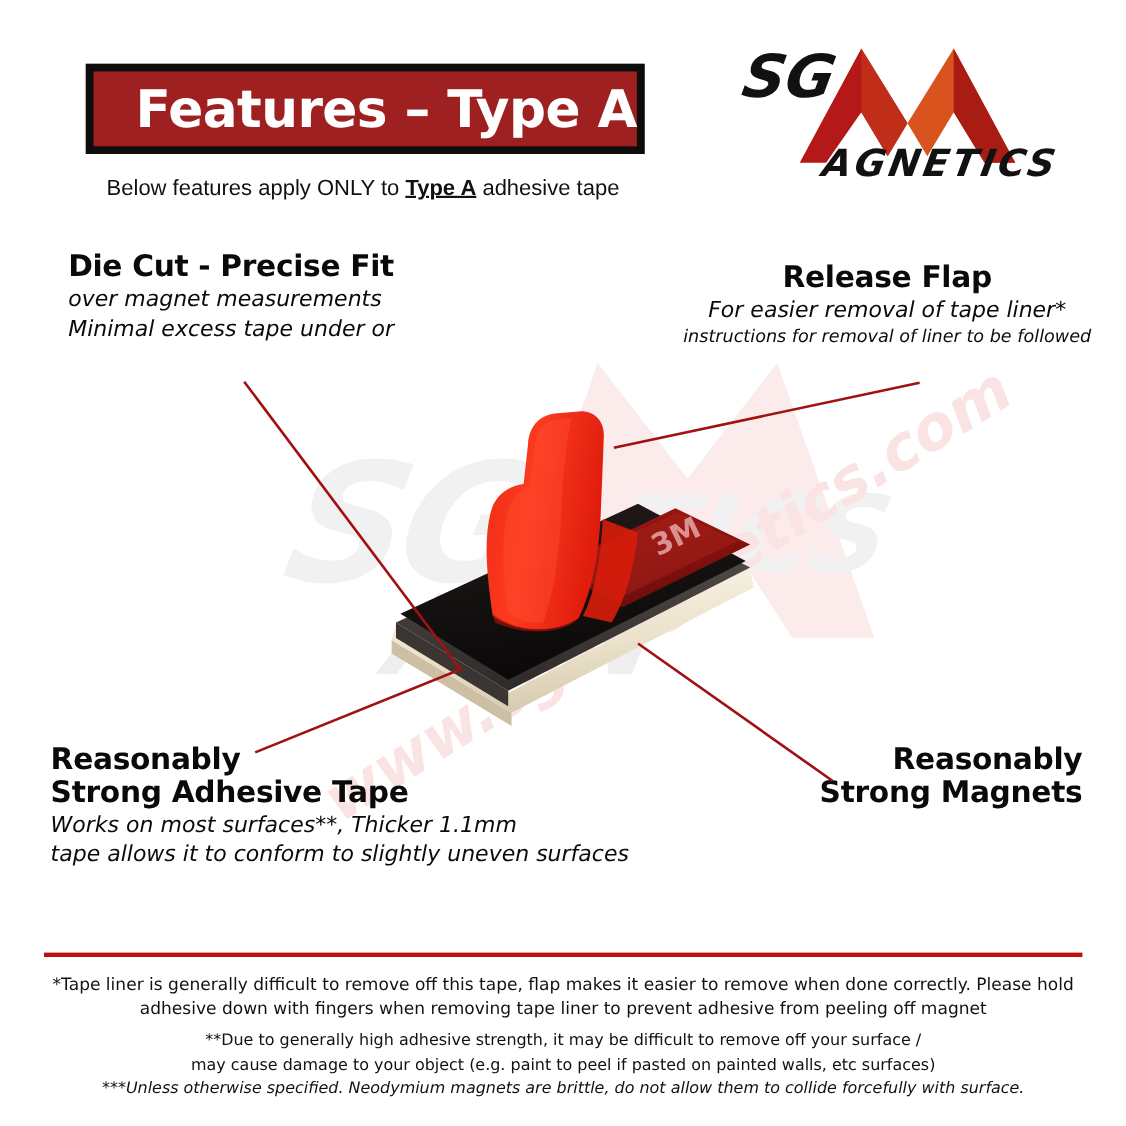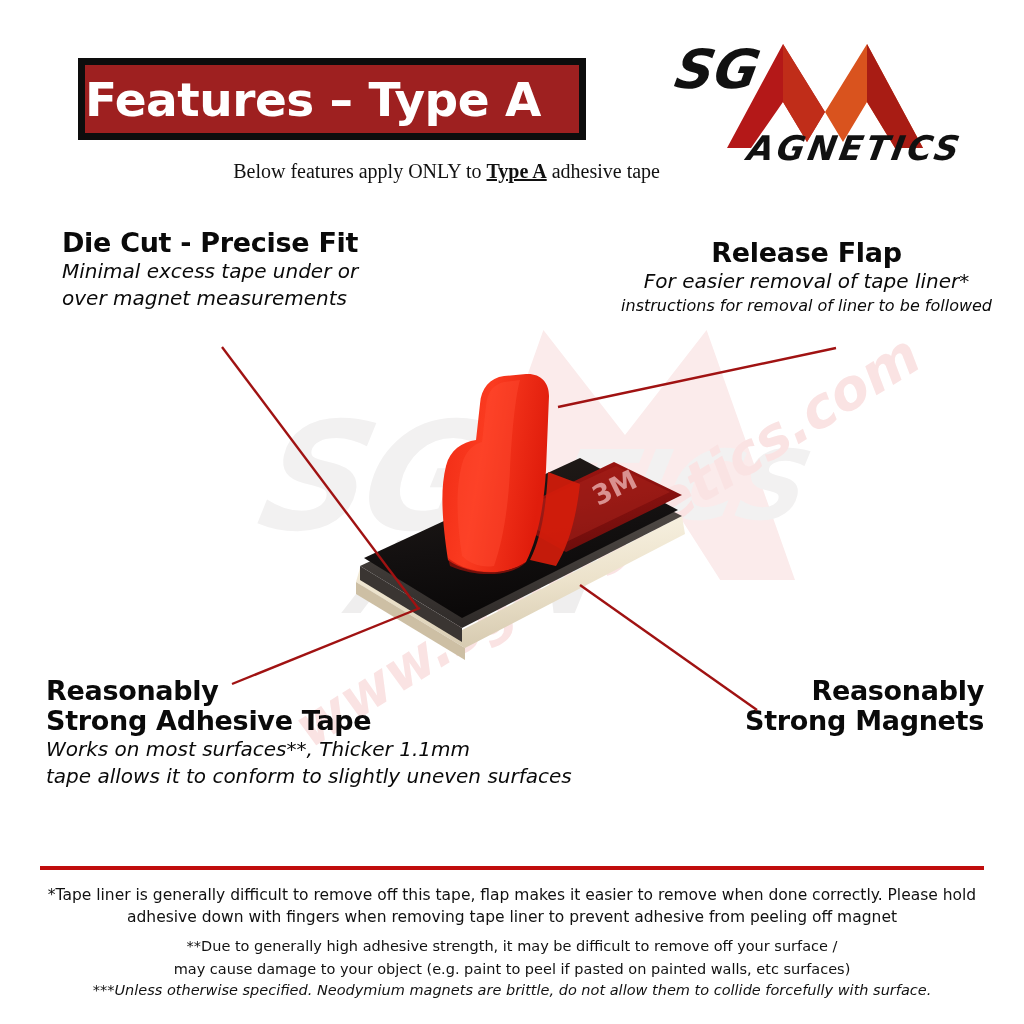--- a/index.html
+++ b/index.html
@@ -46,32 +46,32 @@
     color:#fae3e3;
     font-family:"DejaVu Sans", sans-serif;
     transform:rotate(-32deg); transform-origin:left center;
     white-space:nowrap;
   }
 
   
   .title-banner{
     position:absolute; left:78px; top:58px; width:508px; height:82px;
     background:#9e2020; border:7px solid #0d0d0d;
-    display:flex; align-items:center; justify-content:flex-start;
+    display:flex; align-items:center; justify-content:flex-end;
     z-index:3;
   }
   .title-banner span{
     color:#ffffff; font-size:47px; font-weight:700;
     font-family:"DejaVu Sans", sans-serif; letter-spacing:-0.5px;
     line-height:1;
   }
   .subtitle{
     position:absolute; left:0; top:160px; width:660px;
-    text-align:right; font-size:20px; color:#111; z-index:3;
-    font-family:Liberation Serif, serif;
+    text-align:center; font-size:20px; color:#111; z-index:3;
+    font-family:Liberation Sans, sans-serif;
   }
   .subtitle b{ font-weight:700; text-decoration:underline; }
 
   
   .logo{ position:absolute; left:665px; top:30px; width:320px; height:140px; z-index:3; }
 
   
   .feat{ position:absolute; z-index:4; }
   .feat h2{
     font-size:27px; font-weight:700; color:#0a0a0a; line-height:1.12;
@@ -216,22 +216,22 @@
 
 <svg class="leaders" width="1024" height="1024">
   <line x1="222" y1="347" x2="418" y2="608" stroke="#a01212" stroke-width="2.4"></line>
   <line x1="836" y1="348" x2="558" y2="407" stroke="#a01212" stroke-width="2.4"></line>
   <line x1="232" y1="684" x2="420" y2="608" stroke="#a01212" stroke-width="2.4"></line>
   <line x1="757" y1="710" x2="580" y2="585" stroke="#a01212" stroke-width="2.4"></line>
 </svg>
 
 <div class="feat" id="feat-diecut">
   <h2>Die Cut - Precise Fit</h2>
+  <p>over magnet measurements</p>
   <p>Minimal excess tape under or</p>
-  <p>over magnet measurements</p>
 </div>
 
 <div class="feat" id="feat-release">
   <h2>Release Flap</h2>
   <p>For easier removal of tape liner*</p>
   <p class="small">instructions for removal of liner to be followed</p>
 </div>
 
 <div class="feat" id="feat-tape">
   <h2>Reasonably</h2>

